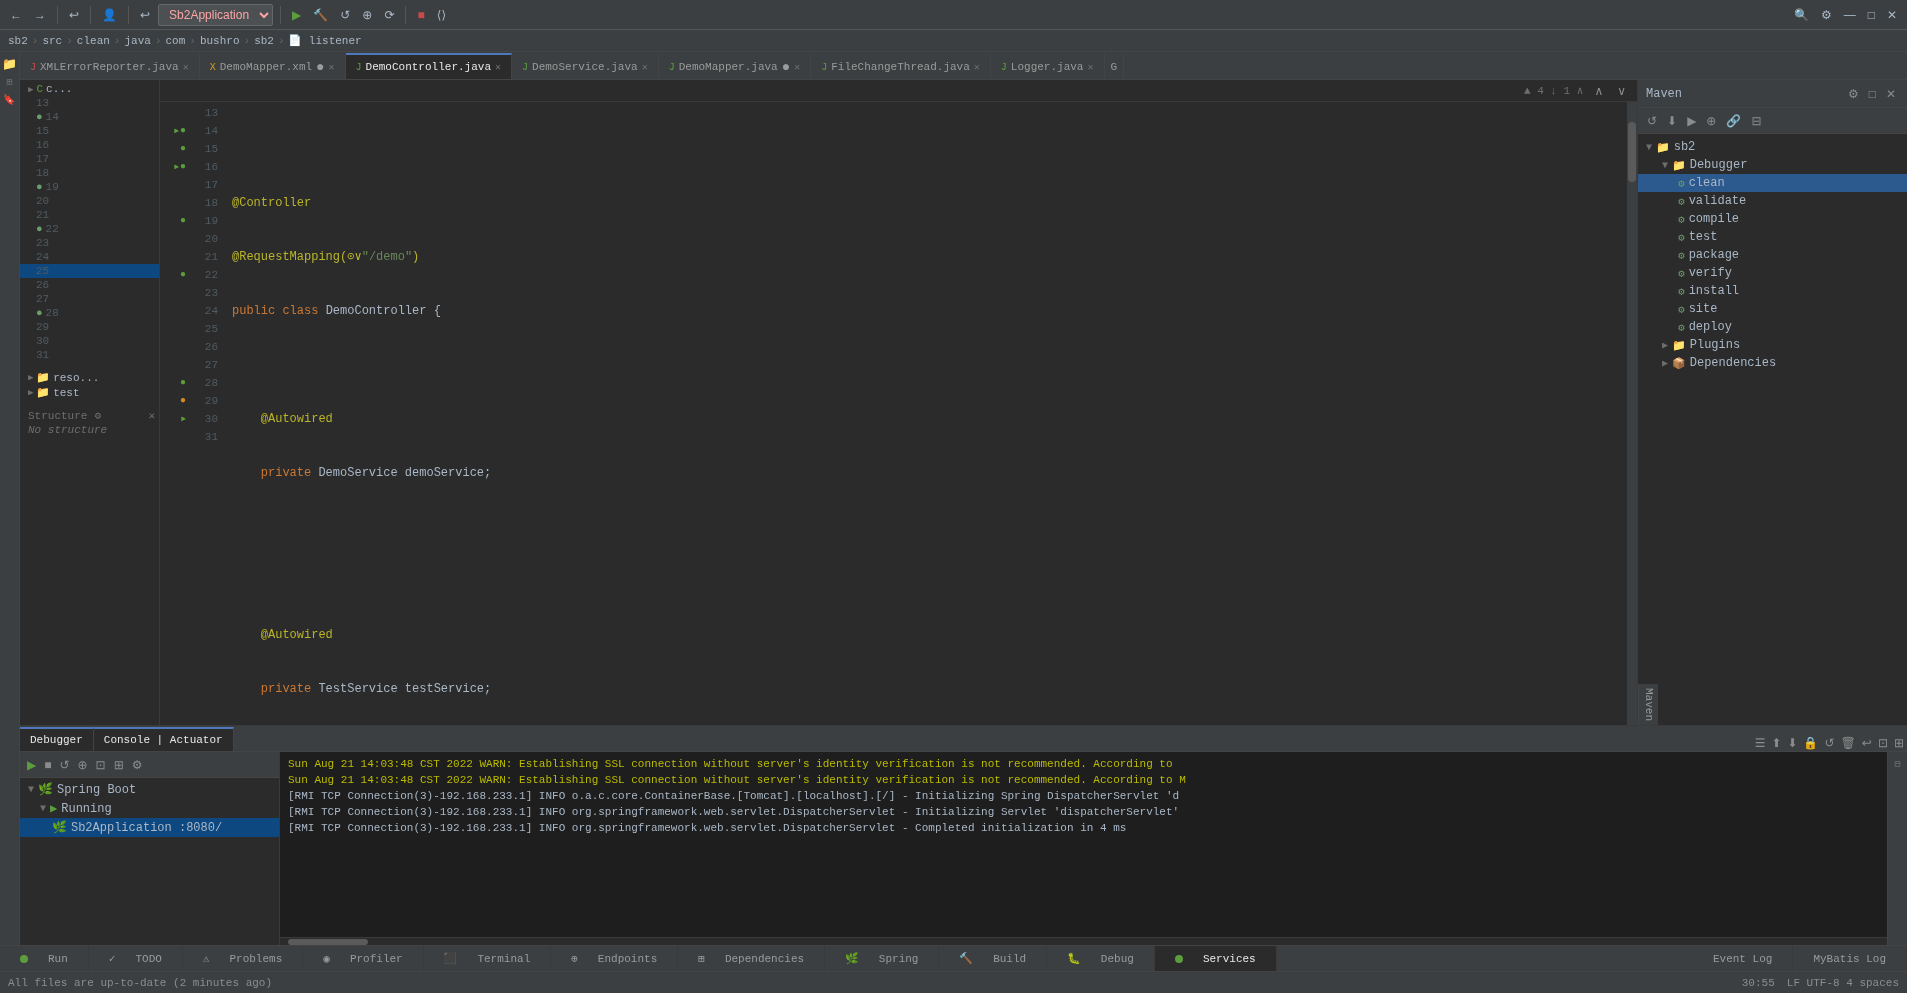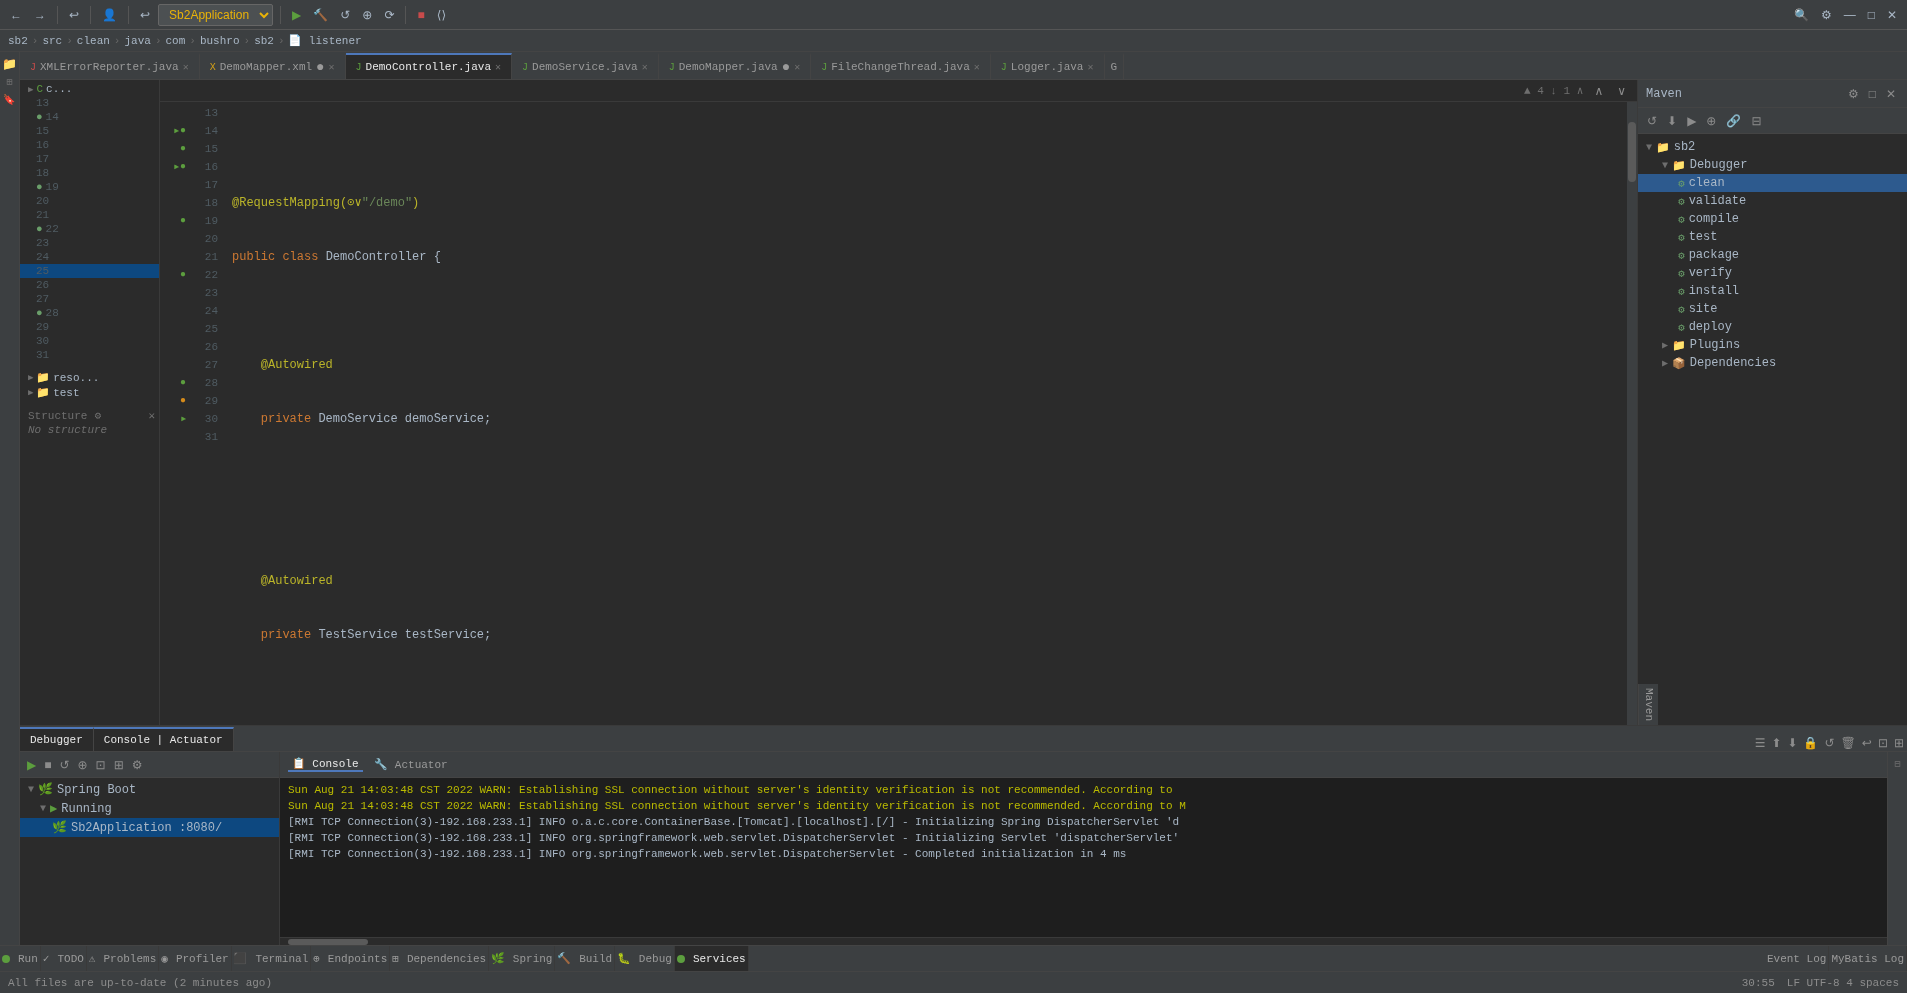--- a/index.html
+++ b/index.html
@@ -31,21 +31,21 @@
       border: none;
       color: #a9b7c6;
       cursor: pointer;
       padding: 2px 4px;
       font-size: 12px;
     }
     .toolbar-sep { width: 1px; height: 18px; background: #555; margin: 0 3px; }
     .toolbar-dropdown {
       background: #4c5052;
       border: 1px solid #666;
-      color: #eab308;
+      color: #fca5a5;
       padding: 2px 6px;
       font-size: 12px;
       border-radius: 2px;
     }
 
     
     .breadcrumb-bar {
       background: #3c3f41;
       height: 22px;
       display: flex;
@@ -420,24 +420,24 @@
       height: 26px;
       background: #3c3f41;
       display: flex;
       align-items: center;
       border-top: 1px solid #444;
       flex-shrink: 0;
       overflow: hidden;
     }
     .btab {
       height: 26px;
-      padding: 0 2px;
-      display: flex;
-      align-items: center;
-      gap: 8px;
+      padding: 0 20px;
+      display: flex;
+      align-items: center;
+      gap: 20px;
       font-size: 11px;
       color: #9a9a9a;
       cursor: pointer;
       border-right: 1px solid #3a3a3a;
     }
     .btab.active {
       color: #e8e8e8;
       background: #2b2b2b;
     }
     .btab-dot {
@@ -737,20 +737,23 @@
             <div class="line-num">27</div>
             <div class="line-num">28</div>
             <div class="line-num">29</div>
             <div class="line-num">30</div>
             <div class="line-num">31</div>
           </div>
 
           <div class="code-content">
             <div class="code-line"></div>
             <div class="code-line">
+              <span class="annotation">@Controller</span>
+            </div>
+            <div class="code-line">
               <span class="annotation">@RequestMapping(</span><span class="annotation">⊙</span><span class="annotation">∨</span><span class="string">"/demo"</span><span class="annotation">)</span>
             </div>
             <div class="code-line">
               <span class="kw">public class </span><span class="class-name">DemoController </span><span class="normal">{</span>
             </div>
             <div class="code-line"></div>
             <div class="code-line">
               <span style="color:#6c6c6c;">    </span><span class="annotation">@Autowired</span>
             </div>
             <div class="code-line">
@@ -903,30 +906,20 @@
               <span>Running</span>
             </div>
             <div class="service-item selected" style="padding-left:32px;">
               <span style="color:#5c9e3e;">🌿</span>
               <span>Sb2Application :8080/</span>
             </div>
           </div>
         </div>
 
         <div style="flex:1; display:flex; flex-direction:column; overflow:hidden;">
-          <div class="console-tabs">
-            <div class="console-tab active">
-              <span style="color:#5c9e3e;">📋</span>
-              <span>Console</span>
-            </div>
-            <div class="console-tab">
-              <span>🔧</span>
-              <span>Actuator</span>
-            </div>
-          </div>
           <div class="console-output">
             <div class="log-warn">Sun Aug 21 14:03:48 CST 2022 WARN: Establishing SSL connection without server's identity verification is not recommended. According to</div>
             <div class="log-warn">Sun Aug 21 14:03:48 CST 2022 WARN: Establishing SSL connection without server's identity verification is not recommended. According to M</div>
             <div class="log-info">[RMI TCP Connection(3)-192.168.233.1] INFO  o.a.c.core.ContainerBase.[Tomcat].[localhost].[/] - Initializing Spring DispatcherServlet 'd</div>
             <div class="log-info">[RMI TCP Connection(3)-192.168.233.1] INFO  org.springframework.web.servlet.DispatcherServlet - Initializing Servlet 'dispatcherServlet'</div>
             <div class="log-info">[RMI TCP Connection(3)-192.168.233.1] INFO  org.springframework.web.servlet.DispatcherServlet - Completed initialization in 4 ms</div>
           </div>
 
           <div style="height:8px; background:#2b2b2b; border-top:1px solid #3a3a3a; display:flex; align-items:center;">
             <div style="width:80px; height:6px; background:#5a5a5a; border-radius:3px; margin-left:8px;"></div>

